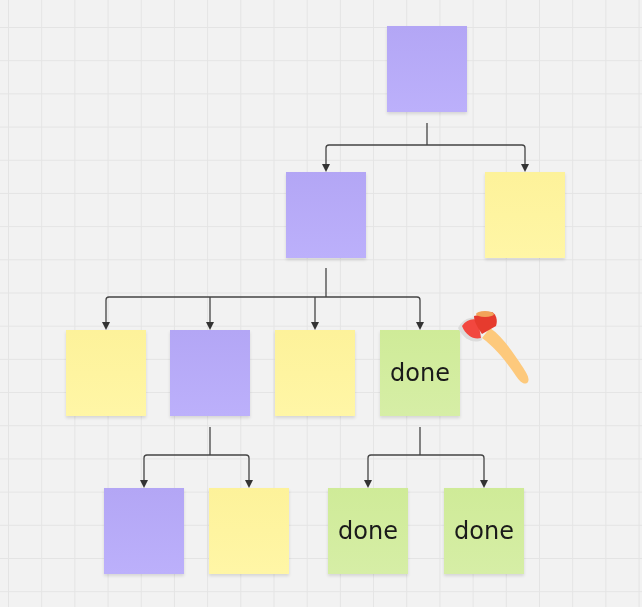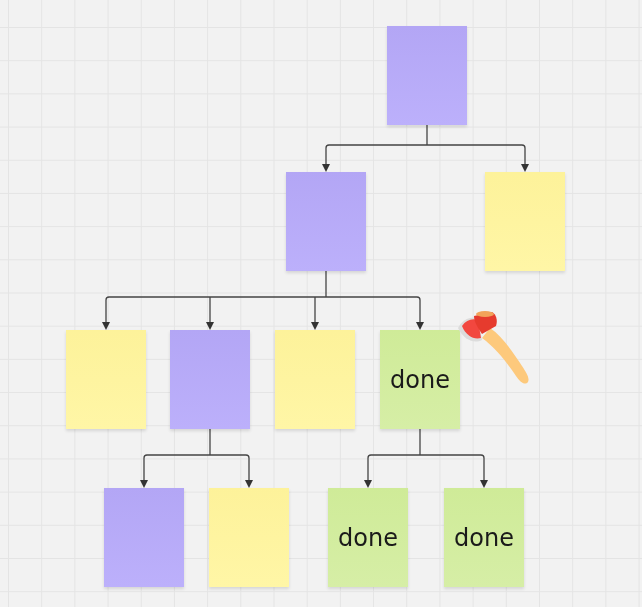--- a/index.html
+++ b/index.html
@@ -4,21 +4,21 @@
 <style>
   html,body{margin:0;padding:0;}
   body{width:642px;height:607px;position:relative;overflow:hidden;
     background-color:#f2f2f2;
     background-image:
       linear-gradient(to right,#e4e4e4 1px,transparent 1px),
       linear-gradient(to bottom,#e4e4e4 1px,transparent 1px);
     background-size:33.2px 33.2px;
     background-position:8px 27px;
     font-family:"DejaVu Sans","Liberation Sans",sans-serif;}
-  .note{position:absolute;width:80px;height:99px;box-shadow:0 2px 3px rgba(0,0,0,0.12);
+  .note{position:absolute;width:80px;height:86px;box-shadow:0 2px 3px rgba(0,0,0,0.12);
     display:flex;align-items:center;justify-content:center;color:#1a1a1a;font-size:24px;}
   .purple{background:linear-gradient(to bottom,#b3a6f5,#bcb0fb);}
   .yellow{background:linear-gradient(to bottom,#fdf29a,#fff6a6);}
   .green{background:linear-gradient(to bottom,#cfeb98,#d6eea6);}
   svg.conn{position:absolute;left:0;top:0;}
   .axe{position:absolute;left:452px;top:306px;width:86px;height:82px;}
 </style>
 </head>
 <body>
 

